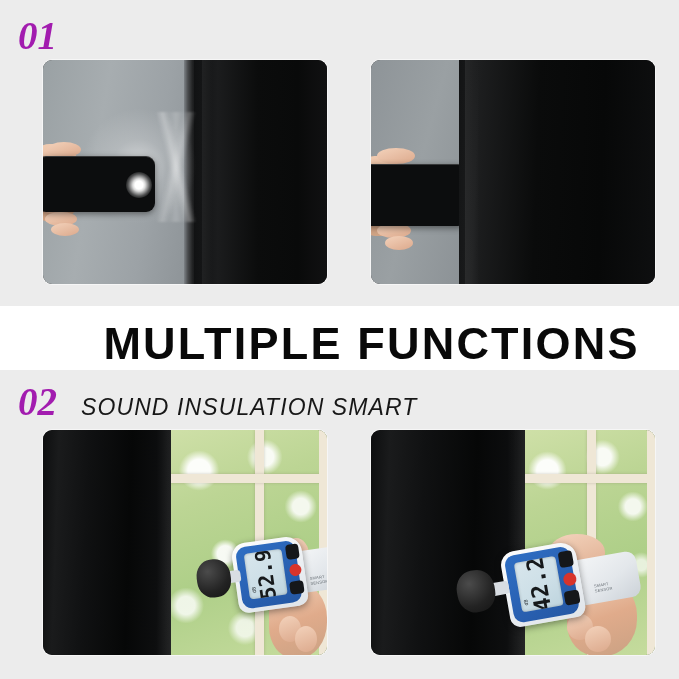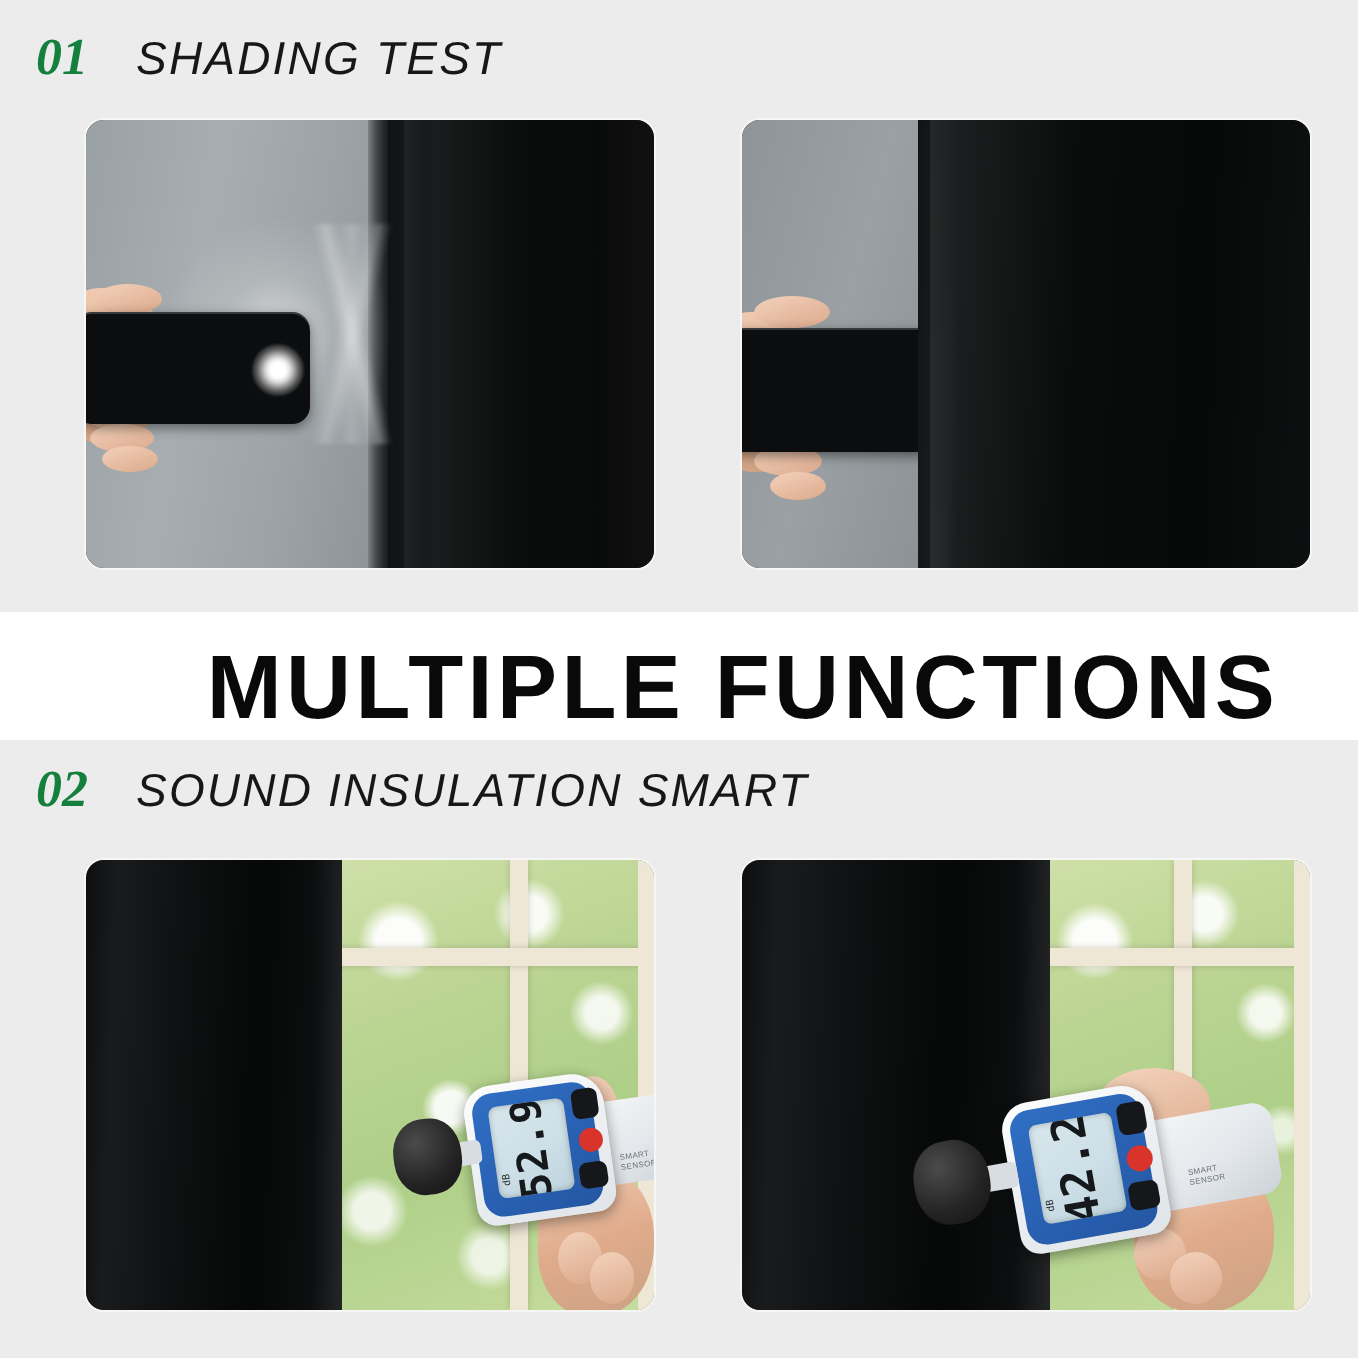--- a/index.html
+++ b/index.html
@@ -9,21 +9,21 @@
     font-family:"Liberation Sans",sans-serif;
     position:relative;
   }
   .page{position:absolute;inset:0;background:#ececec;}
 
   
   .sec-head{position:absolute;display:flex;align-items:baseline;}
   .sec-num{
     font-family:"Liberation Serif",serif;
     font-style:italic;font-weight:700;
-    font-size:26px;color:#15803d;letter-spacing:0px;
+    font-size:39px;color:#a21caf;letter-spacing:0px;
     line-height:1;
   }
   .sec-title{
     font-family:"Liberation Sans",sans-serif;
     font-style:italic;font-weight:400;
     font-size:23px;color:#171717;
     letter-spacing:1.1px;line-height:1;
     margin-left:24px;
   }
 
@@ -193,21 +193,20 @@
     border-radius:50% 50% 45% 45%;
   }
 </style>
 </head>
 <body>
 
 <div class="page">
 
   <div class="sec-head" style="left:18px;top:16px;">
     <span class="sec-num">01</span>
-    <span class="sec-title">SHADING TEST</span>
   </div>
 
   <div class="panel" style="left:43px;top:60px;width:284px;height:224px;">
     <div class="panel-inner">
       <div class="p1-wall"></div>
       <div class="p1-curtedge"></div>
       <div class="p1-curtain"></div>
 
       <div class="torch-ray" style="left:58px;top:52px;"></div>
       <div class="torch-glow" style="left:36px;top:46px;"></div>

